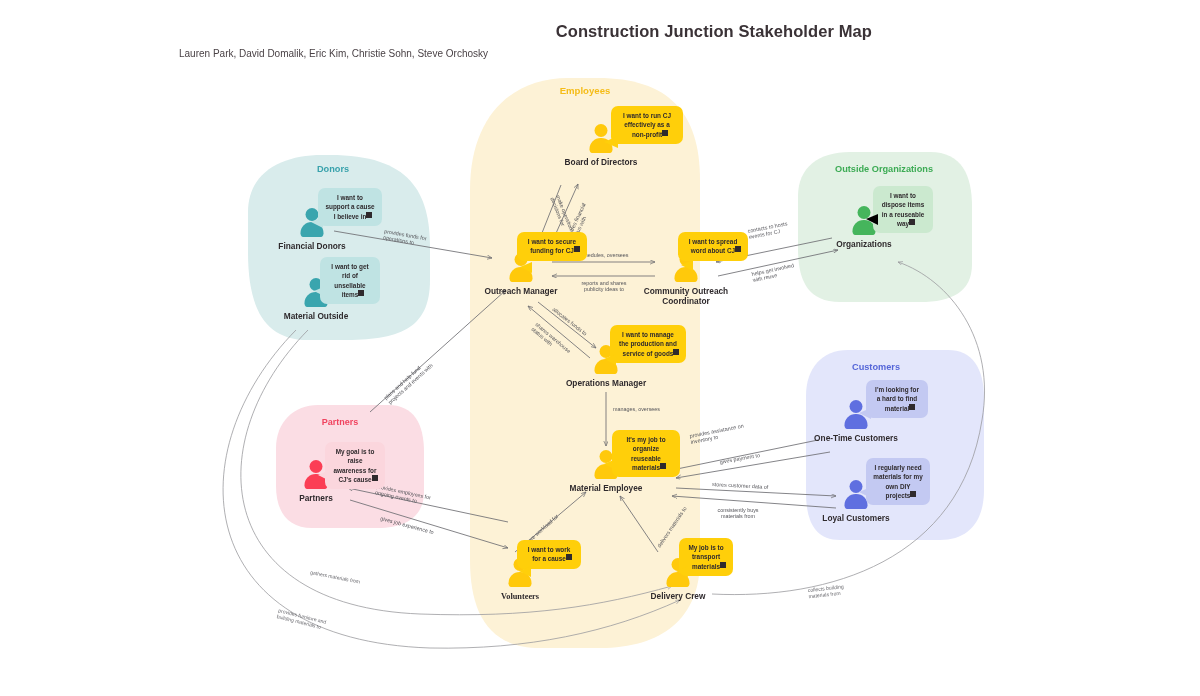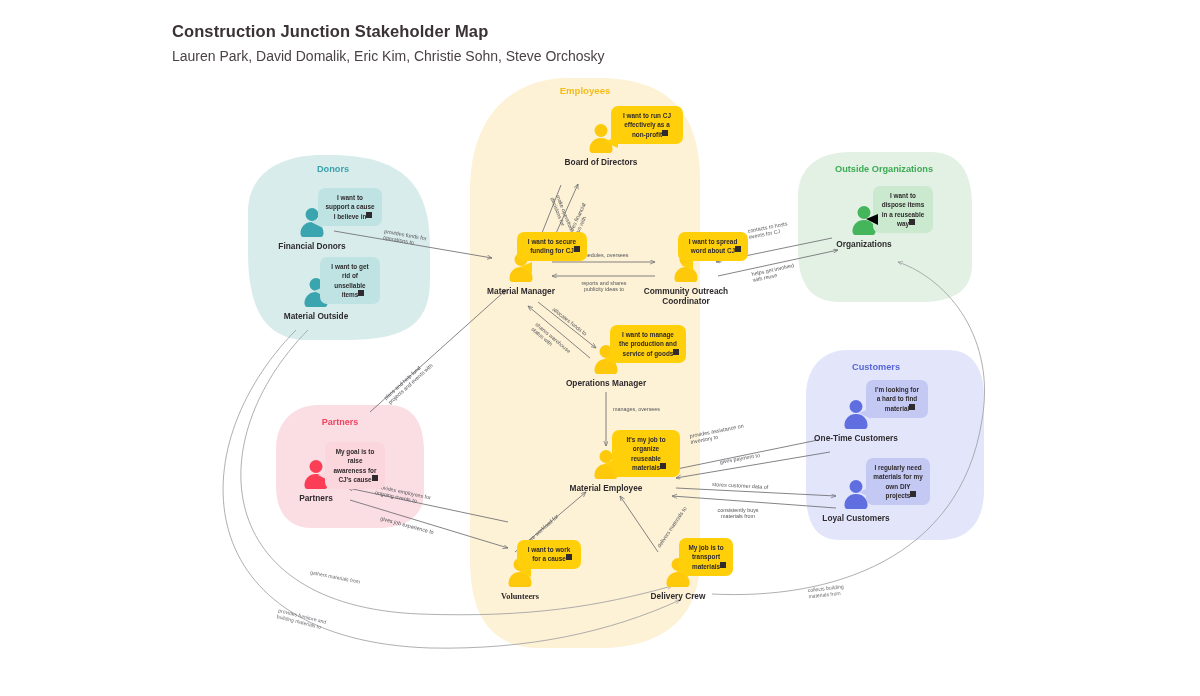--- a/index.html
+++ b/index.html
@@ -5,22 +5,22 @@
   html,body{margin:0;padding:0;}
   body{
     width:1200px;height:696px;background:#ffffff;overflow:hidden;
     font-family:"Liberation Sans", sans-serif;
     -webkit-font-smoothing:antialiased;
   }
   #root{position:relative;width:1200px;height:696px;}
 
   
   #header{position:absolute;left:172px;top:22px;width:700px;}
-  #title{font-size:16.5px;font-weight:bold;color:#3a3236;letter-spacing:.1px;margin:0;}
-  #authors{font-size:14px;color:#4a4246;margin-top:7px;}
+  #title{font-size:16.5px;font-weight:bold;color:#3a3236;letter-spacing:.1px;margin:0;text-align:right;}
+  #authors{font-size:10px;color:#4a4246;margin-top:7px;margin-left:7px;}
 
   
   svg#canvas{position:absolute;left:0;top:0;width:1200px;height:696px;}
   .blob-label{font-weight:bold;}
   .edge{fill:none;stroke:#6e6e72;stroke-width:.85;}
   .edge-light{fill:none;stroke:#9a9a9e;stroke-width:.8;}
   .etext{font-size:5.4px;fill:#55555a;font-family:"Liberation Sans",sans-serif;}
   .etext-sm{font-size:5.1px;fill:#6a6a6f;font-family:"Liberation Sans",sans-serif;}
 
   
@@ -215,21 +215,21 @@
   <div class="bubble c-yellow" style="left:611px;top:106px;width:72px;">I want to run CJ effectively as a non-profit</div>
   <svg style="position:absolute;left:604px;top:136px;width:18px;height:14px;">
     <path d="M14,0 L14,12 L0,6 Z" fill="#ffcf0a"></path>
   </svg>
 
   <div class="actor" style="left:508px;top:253px;">
     <div class="person">
       <div class="head" style="background:#ffc90b;"></div>
       <div class="body" style="background:#ffc90b;"></div>
     </div>
-    <div class="name">Material Manager</div>
+    <div class="name">Outreach Manager</div>
   </div>
   <div class="bubble c-yellow" style="left:517px;top:232px;width:70px;">I want to secure funding for CJ</div>
   <svg style="position:absolute;left:520px;top:262px;width:16px;height:13px;">
     <path d="M12,0 L12,11 L0,5 Z" fill="#ffcf0a"></path>
   </svg>
 
   <div class="actor" style="left:673px;top:253px;text-decoration:underline;">
     <div class="person">
       <div class="head" style="background:#ffc90b;"></div>
       <div class="body" style="background:#ffc90b;"></div>

